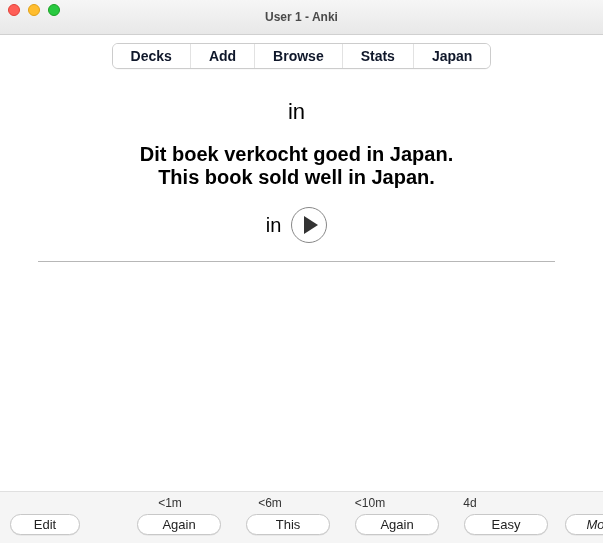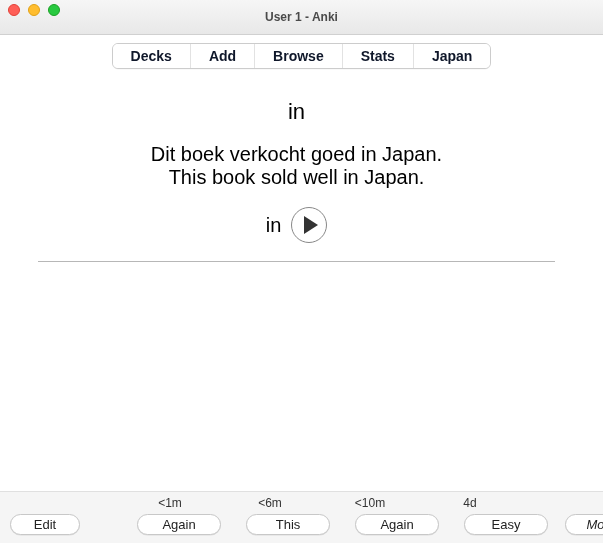--- a/index.html
+++ b/index.html
@@ -54,20 +54,21 @@
   .seg-btn + .seg-btn { border-left:1px solid #e2e2e2; }
   .card-area {
     text-align:center;
     padding: 20px 30px 0 20px;
   }
   .front-word {
     font-size: 22px; font-weight: 400; margin: 6px 0 18px 0;
   }
   .sentence {
     font-size: 20px;
+    font-weight: bold;
   }
   .sentence-block { margin-bottom: 18px; }
   .audio-row {
     display:flex; align-items:center; justify-content:center; gap:10px;
     margin-top: 10px; margin-bottom: 18px;
   }
   .audio-label { font-size:20px; }
   .play-btn {
     width: 36px; height: 36px;
     border-radius: 50%;

